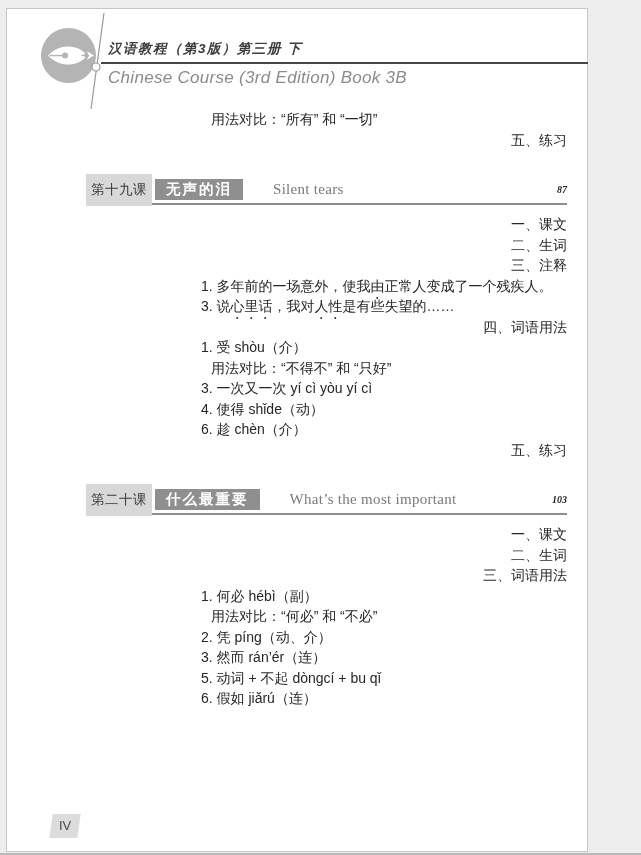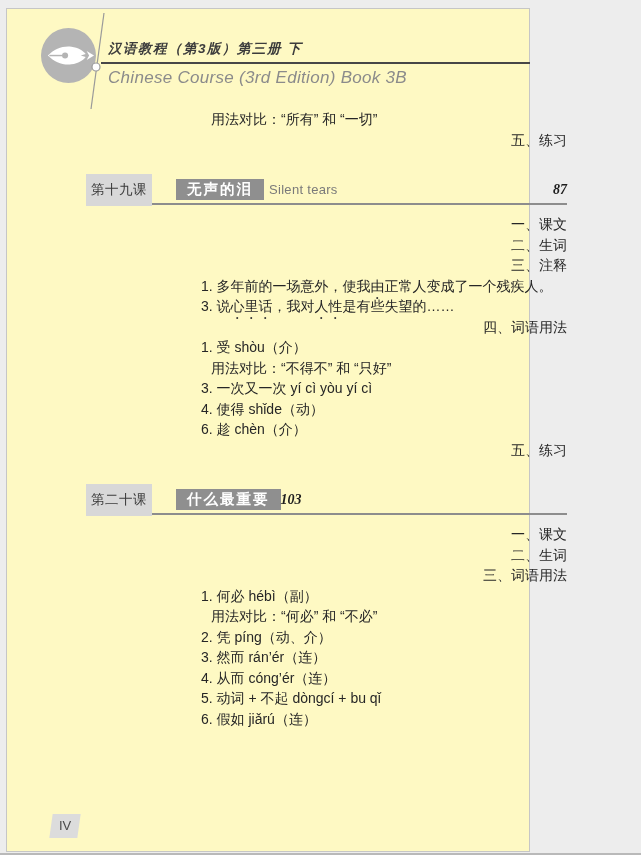--- a/index.html
+++ b/index.html
@@ -5,22 +5,22 @@
   html,body{margin:0;padding:0;}
   body{
     width:641px;height:855px;
     background:#ededed;
     overflow:hidden;
     font-family:"Liberation Sans",sans-serif;
     position:relative;
   }
   .page{
     position:absolute;left:6px;top:8px;
-    width:524px;height:844px;
-    background:#fef9c3;
+    width:582px;height:844px;
+    background:#ffffff;
     border:1px solid #c6c6c6;
     box-sizing:border-box;
   }
   
   .hdr-rule{
     position:absolute;left:94px;top:53px;right:-1px;height:2px;
     background:#474747;
   }
   .hdr-deco{
     position:absolute;left:0;top:0;width:140px;height:110px;
@@ -61,31 +61,31 @@
     height:21px;
   }
   .lesson-num{
     background:#d8d8d8;color:#3a3a3a;
     font-size:13.5px;line-height:20px;height:20px;
     padding:6px 5px;letter-spacing:.5px;
   }
   .lesson-zh{
     background:#8f8f8f;color:#ffffff;
     font-size:14.5px;font-weight:bold;line-height:21px;height:21px;
-    padding:0 11px;margin-left:24px;letter-spacing:2px;
+    padding:0 11px;margin-left:3px;letter-spacing:2px;
   }
   .lesson-en{
-    flex:1;margin-left:5px;
-    font-family:Liberation Sans, sans-serif;
-    font-size:13px;color:#7a7a7a;letter-spacing:.3px;
+    flex:1;margin-left:30px;
+    font-family:Liberation Serif, serif;
+    font-size:15px;color:#7a7a7a;letter-spacing:.3px;
     white-space:nowrap;overflow:hidden;
   }
   .lesson-page{
     font-family:"Liberation Serif",serif;
-    font-size:14px;font-style:italic;font-weight:bold;
+    font-size:10px;font-style:italic;font-weight:bold;
     color:#1e1e1e;
   }
   
   .folio{
     position:absolute;left:44px;top:805px;
     background:#dcdcdc;color:#4a4a4a;
     font-size:13px;line-height:24px;
     padding:0 8px;
     transform:skewX(-8deg);
   }
@@ -136,30 +136,30 @@
       <div class="line l1"><span>四、词语用法</span></div>
       <div class="line l2"><span>1. 受 shòu（介）</span></div>
       <div class="line cont"><span>用法对比：“不得不” 和 “只好”</span></div>
       <div class="line l2"><span>3. 一次又一次 yí cì yòu yí cì</span></div>
       <div class="line l2"><span>4. 使得 shǐde（动）</span></div>
       <div class="line l2"><span>6. 趁 chèn（介）</span></div>
       <div class="line l1"><span>五、练习</span></div>
       <div class="lesson-row">
         <span class="lesson-num">第二十课</span>
         <span class="lesson-zh">什么最重要</span>
+        <span class="lesson-en">What’s the most important</span>
         <span class="lesson-page">103</span>
       </div>
       <div class="line l1"><span>一、课文</span></div>
       <div class="line l1"><span>二、生词</span></div>
       <div class="line l1"><span>三、词语用法</span></div>
       <div class="line l2"><span>1. 何必 hébì（副）</span></div>
       <div class="line cont"><span>用法对比：“何必” 和 “不必”</span></div>
       <div class="line l2"><span>2. 凭 píng（动、介）</span></div>
       <div class="line l2"><span>3. 然而 rán’ér（连）</span></div>
-      <div class="line l2"><span>4. 从而 cóng’ér（连）</span></div>
       <div class="line l2"><span>5. 动词 + 不起 dòngcí + bu qǐ</span></div>
       <div class="line l2"><span>6. 假如 jiǎrú（连）</span></div>
     </div>
 
   <div class="folio">
     <span>IV</span>
   </div>
 </div>
 
 <div class="bottom-edge"></div>

